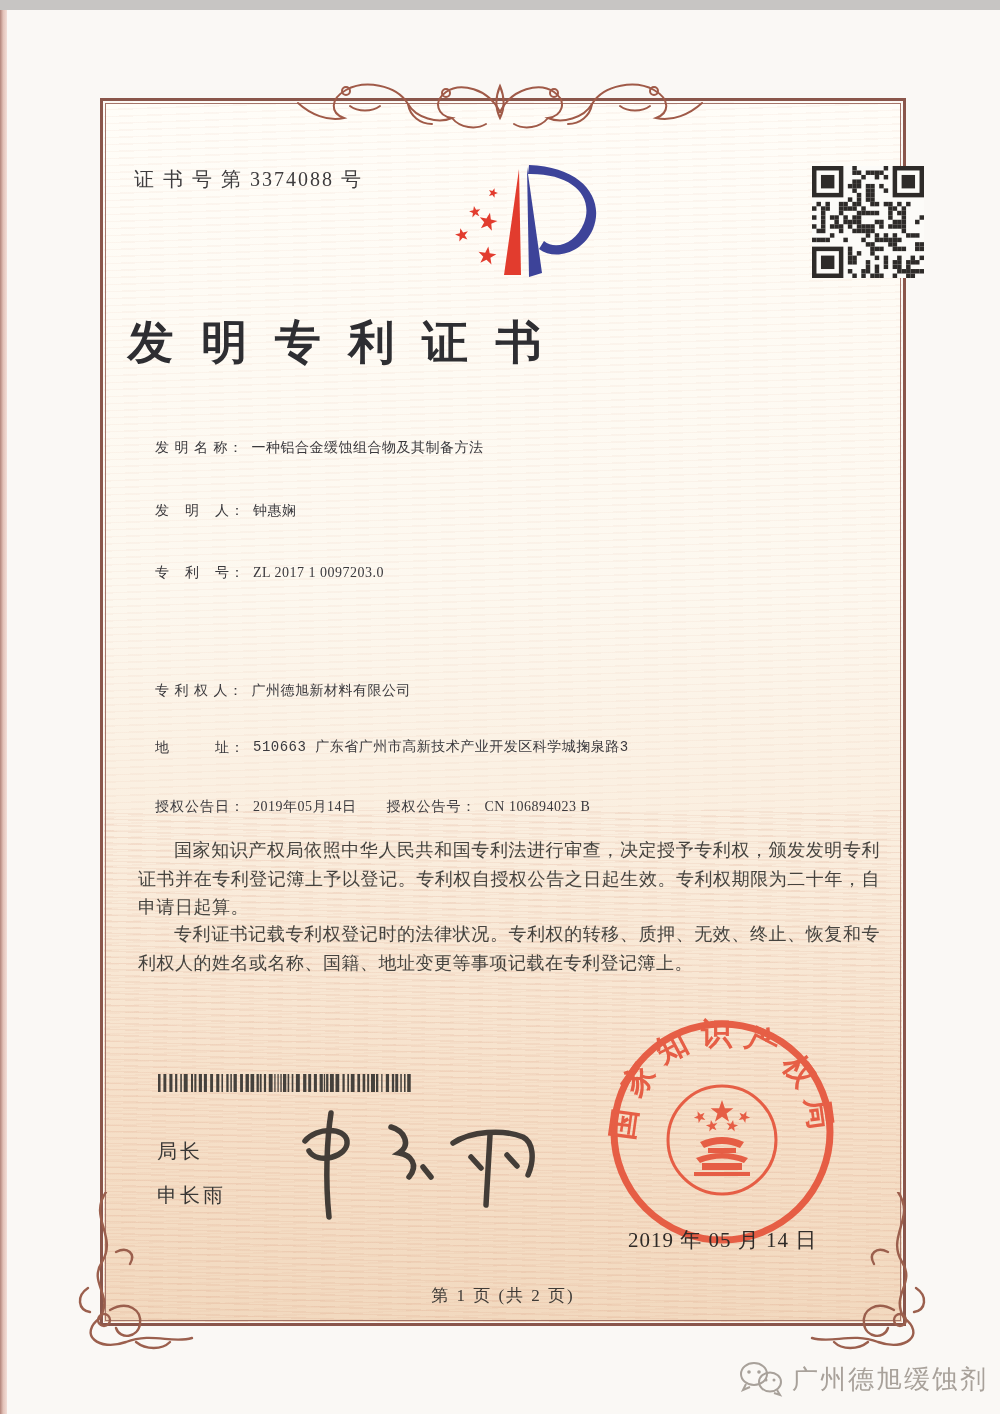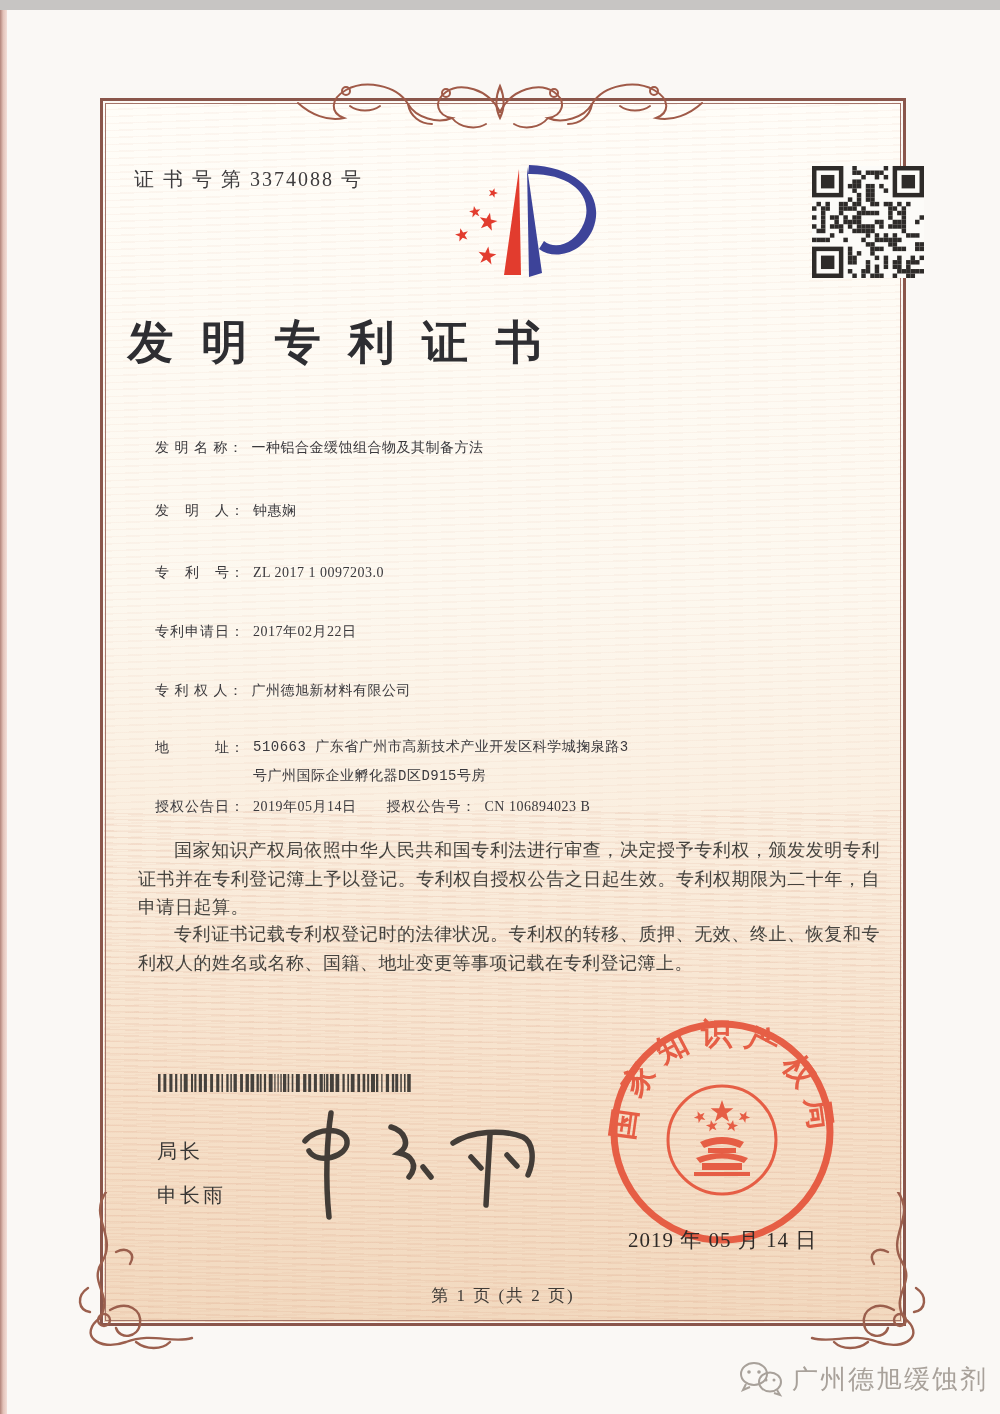--- a/index.html
+++ b/index.html
@@ -336,28 +336,25 @@
 
   <div class="frow" style="top:433px">
     <span class="flab">发 明 名 称：</span><span class="fval">一种铝合金缓蚀组合物及其制备方法</span>
   </div>
   <div class="frow" style="top:496px">
     <span class="flab">发　明　人：</span><span class="fval">钟惠娴</span>
   </div>
   <div class="frow" style="top:558px">
     <span class="flab">专　利　号：</span><span class="fval">ZL 2017 1 0097203.0</span>
   </div>
-  <div class="frow" style="top:617px">
-    <span class="flab">专利申请日：</span><span class="fval">2017年02月22日</span>
-  </div>
   <div class="frow" style="top:676px">
     <span class="flab">专 利 权 人：</span><span class="fval">广州德旭新材料有限公司</span>
   </div>
   <div class="frow" style="top:733px">
-    <span class="flab">地　　　址：</span><span class="fval vstack"><span>510663 广东省广州市高新技术产业开发区科学城掬泉路3</span><span>号广州国际企业孵化器D区D915号房</span></span>
+    <span class="flab">地　　　址：</span><span class="fval vstack"><span>510663 广东省广州市高新技术产业开发区科学城掬泉路3</span></span>
   </div>
   <div class="frow" style="top:792px">
     <span class="flab">授权公告日：</span><span class="fval">2019年05月14日</span><span class="flab g2">授权公告号：</span><span class="fval">CN 106894023 B</span>
   </div>
 
   <div class="para" style="top:836px">国家知识产权局依照中华人民共和国专利法进行审查，决定授予专利权，颁发发明专利证书并在专利登记簿上予以登记。专利权自授权公告之日起生效。专利权期限为二十年，自申请日起算。</div>
   <div class="para" style="top:920px">专利证书记载专利权登记时的法律状况。专利权的转移、质押、无效、终止、恢复和专利权人的姓名或名称、国籍、地址变更等事项记载在专利登记簿上。</div>
 
   <div class="z barcode">
     <svg viewBox="0 0 256 18" preserveAspectRatio="none" style="width:100%;height:100%">

